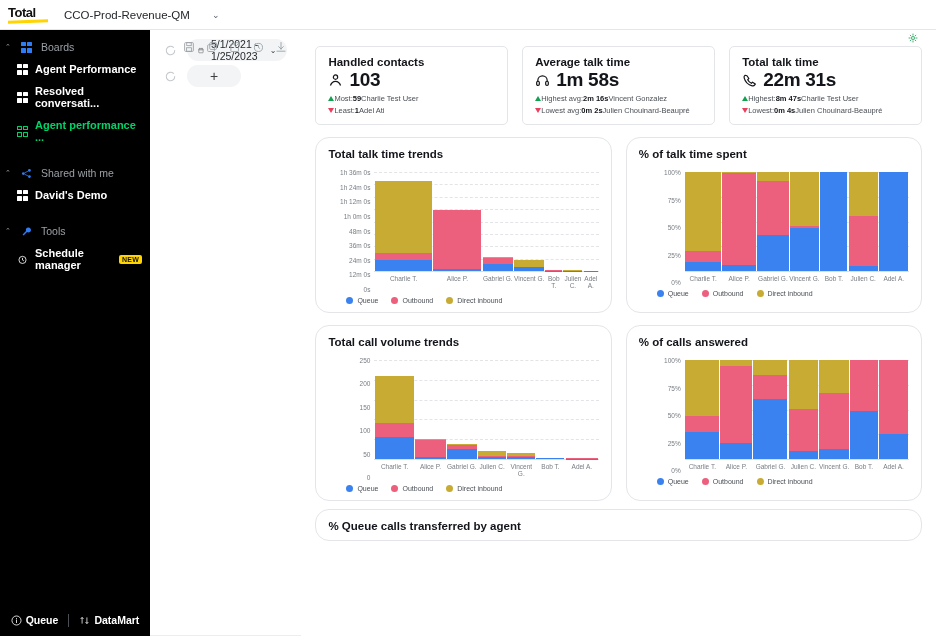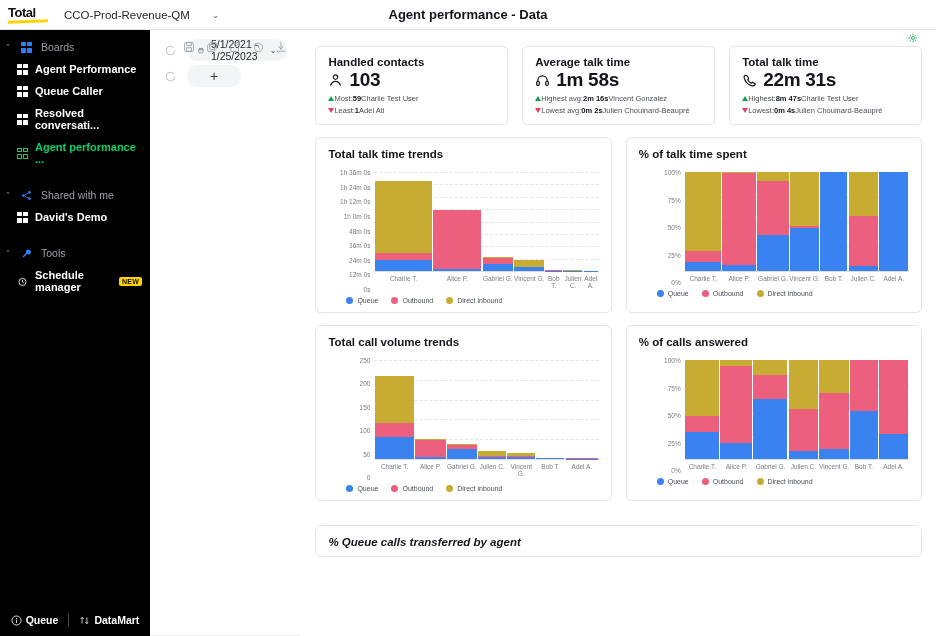--- a/index.html
+++ b/index.html
@@ -119,25 +119,25 @@
   .kpi-ico { color: #13151a; display: flex; }
   .kpi-line { display: flex; align-items: center; margin-top: 3px; font-size: 7.5px; color: #3c4043; white-space: nowrap; overflow: hidden; }
   .tri-up { width: 0; height: 0; border-left: 3.5px solid transparent; border-right: 3.5px solid transparent; border-bottom: 5px solid #12a150; }
   .tri-dn { width: 0; height: 0; border-left: 3.5px solid transparent; border-right: 3.5px solid transparent; border-top: 5px solid #e8405e; }
   .kpi-lbl { color: #4a4f55; }
   .kpi-strong { font-weight: bold; color: #13151a; }
 
   
   .chart-row { display: flex; gap: 14px; margin-top: 12px; }
   .card {
-    flex: 1 1 0; border: 1px solid #e3e5e8; border-radius: 6px;
+    flex: 1 1 0; border: 1px solid #e3e5e8; border-radius: 14px;
     background: #fff; padding: 10px 12px 8px 12px; min-width: 0;
   }
   .card-title { font-size: 11.5px; font-weight: bold; color: #13151a; }
-  .wide-card { margin-top: 24px; font-style: italic; }
+  .wide-card { margin-top: 8px; }
 
   .plot-wrap { display: flex; margin-top: 12px; }
   .yaxis {
     width: 46px; flex: 0 0 46px; position: relative;
     font-size: 6.5px; color: #787d83; text-align: right; padding-right: 4px;
   }
   .yaxis .ytick { position: absolute; right: 4px; transform: translateY(-50%); white-space: nowrap;}
   .plot {
     flex: 1 1 auto; position: relative; height: 100px;
     border-bottom: 1px solid #dcdee1;
@@ -155,21 +155,20 @@
 </head>
 <body>
 
 <div class="topbar">
   <div class="brand">
     <div class="brand-word">Total</div>
     <div class="brand-underline"></div>
   </div>
   <div class="account">CCO-Prod-Revenue-QM</div>
   <div class="account-caret">⌄</div>
-  <div class="page-title">Agent performance - Data</div>
 </div>
 
 <div class="shell">
 
   <div class="sidebar">
     <div class="side-scroll">
         <div class="sect-head">
           <span class="sect-caret">⌃</span>
           <span class="sq4 blue">
             <i></i>
@@ -182,31 +181,20 @@
         <div class="side-item">
           <span class="gico">
             <span class="sq4 white">
               <i></i>
               <i></i>
               <i></i>
               <i></i>
             </span>
           </span>
           <span>Agent Performance</span>
-        </div>
-        <div class="side-item">
-          <span class="gico">
-            <span class="sq4 white">
-              <i></i>
-              <i></i>
-              <i></i>
-              <i></i>
-            </span>
-          </span>
-          <span>Queue Caller</span>
         </div>
         <div class="side-item">
           <span class="gico">
             <span class="sq4 white">
               <i></i>
               <i></i>
               <i></i>
               <i></i>
             </span>
           </span>

